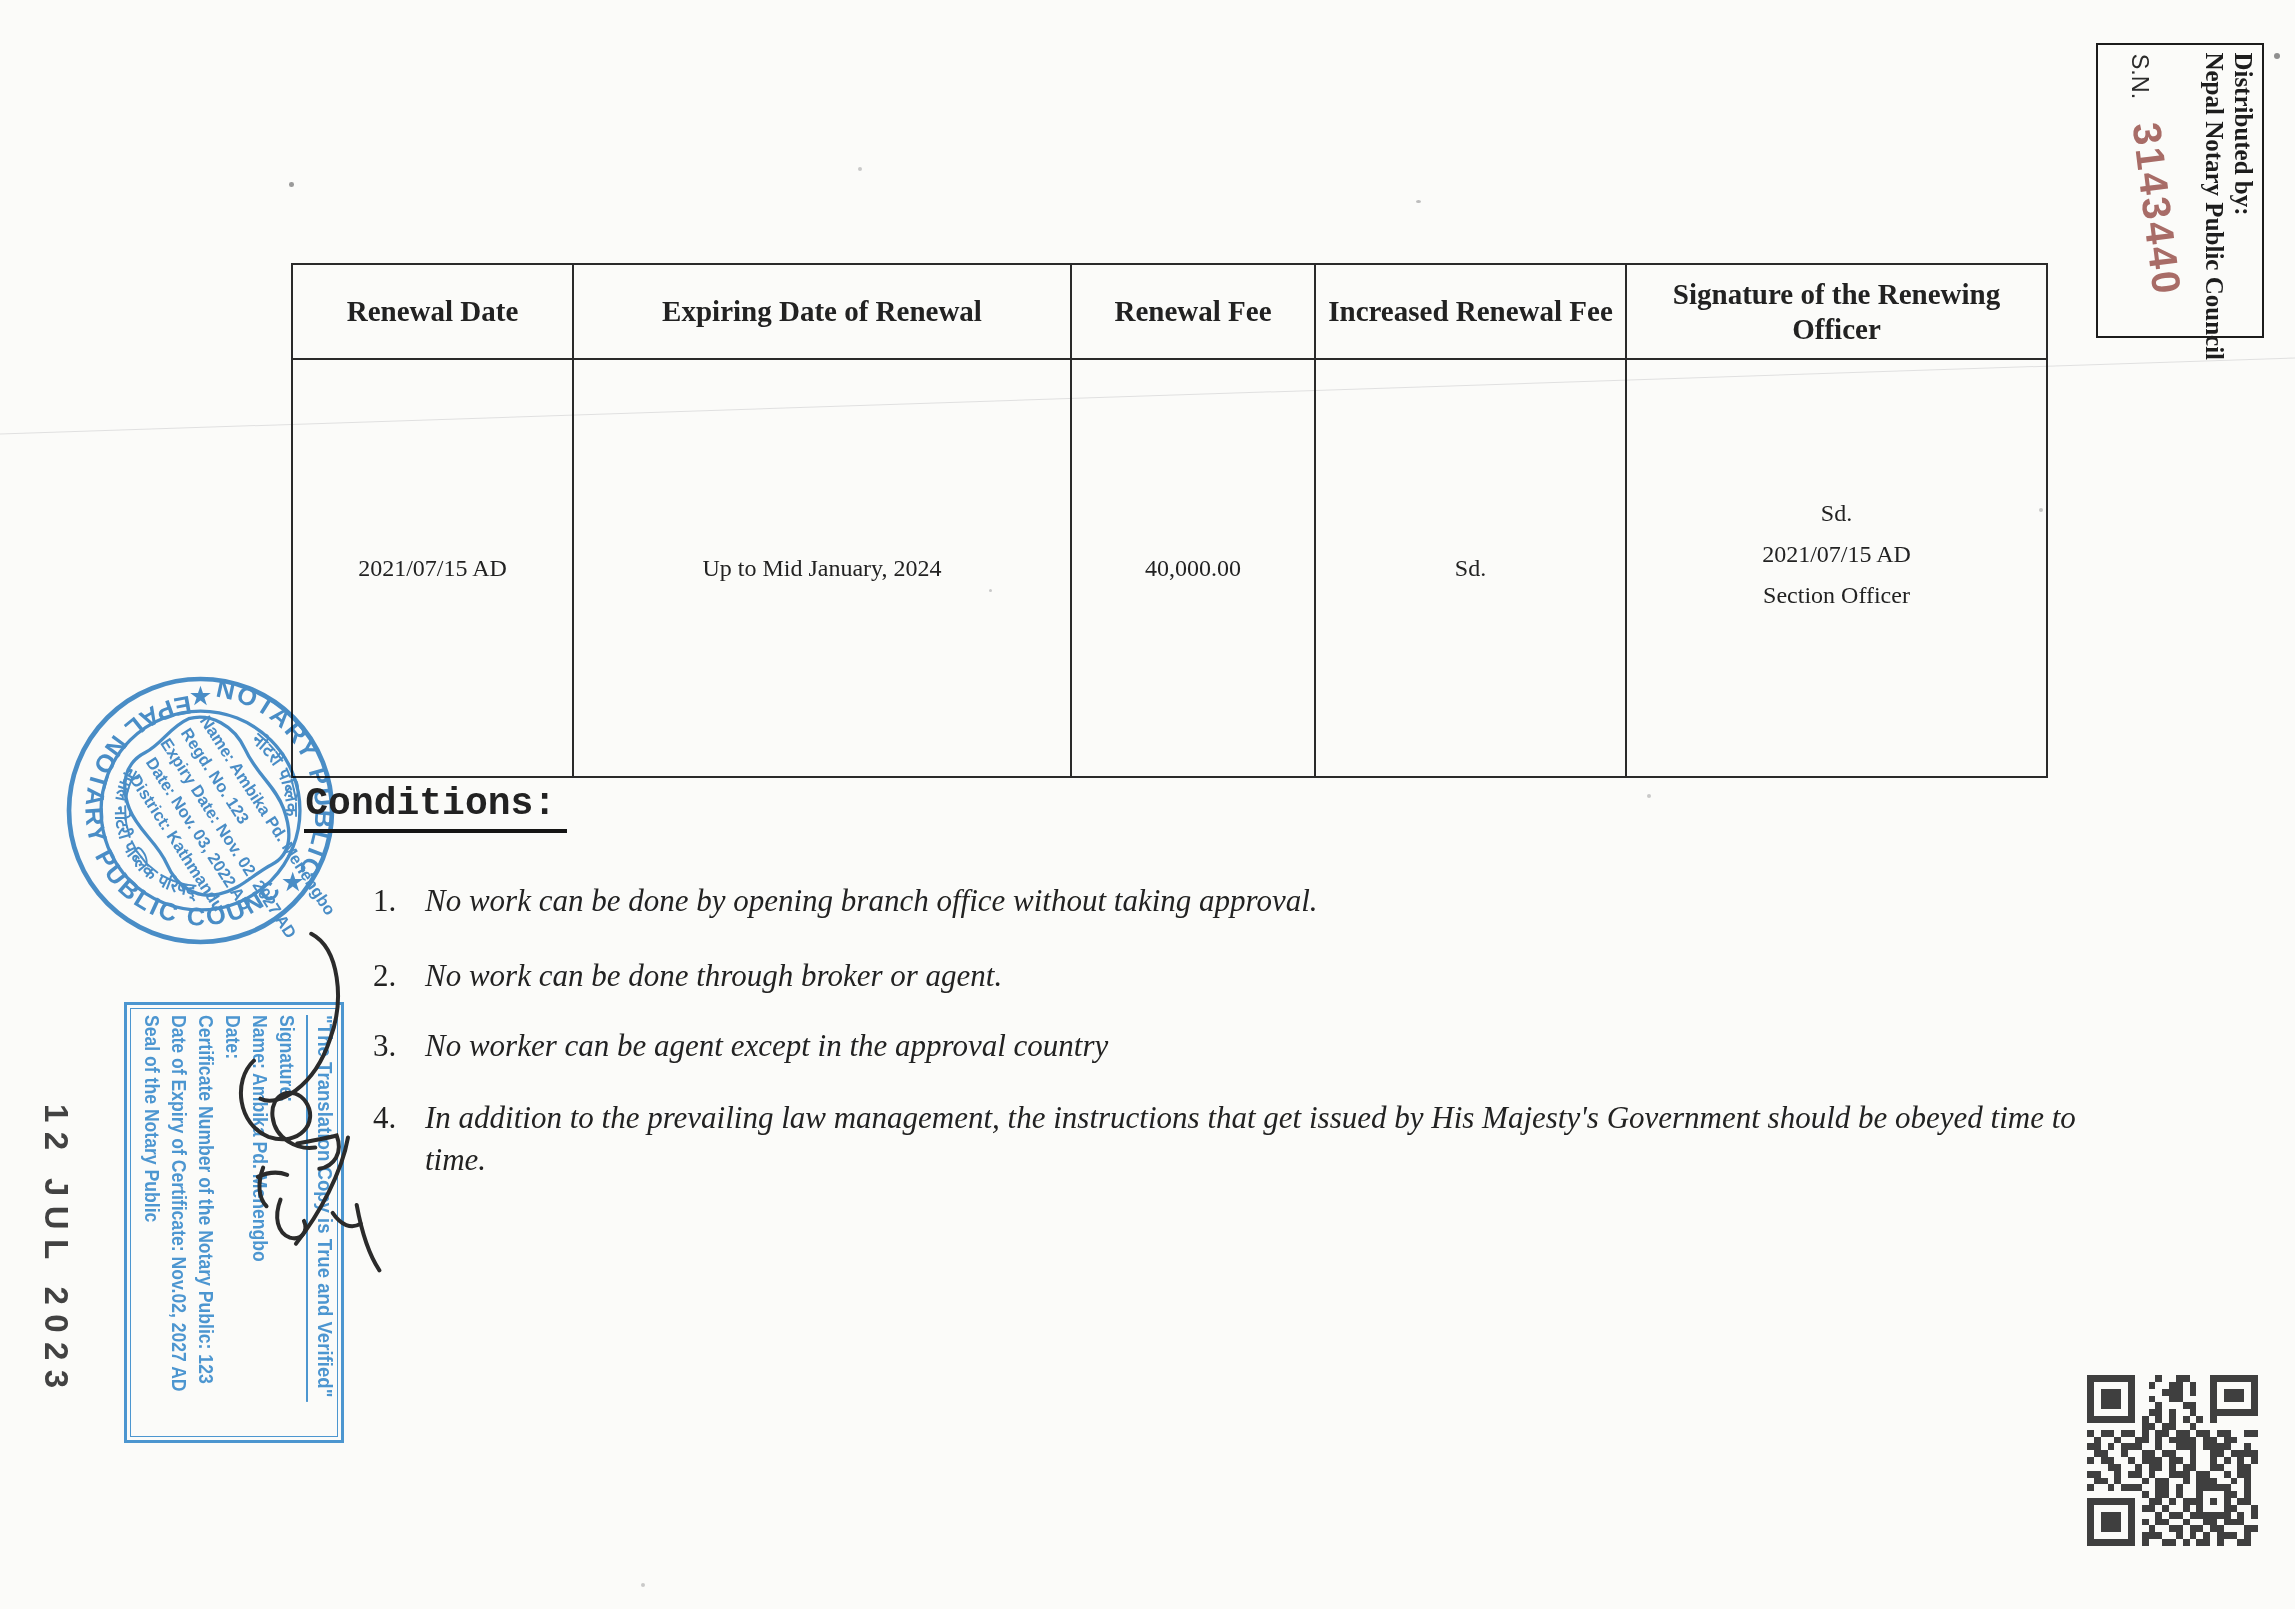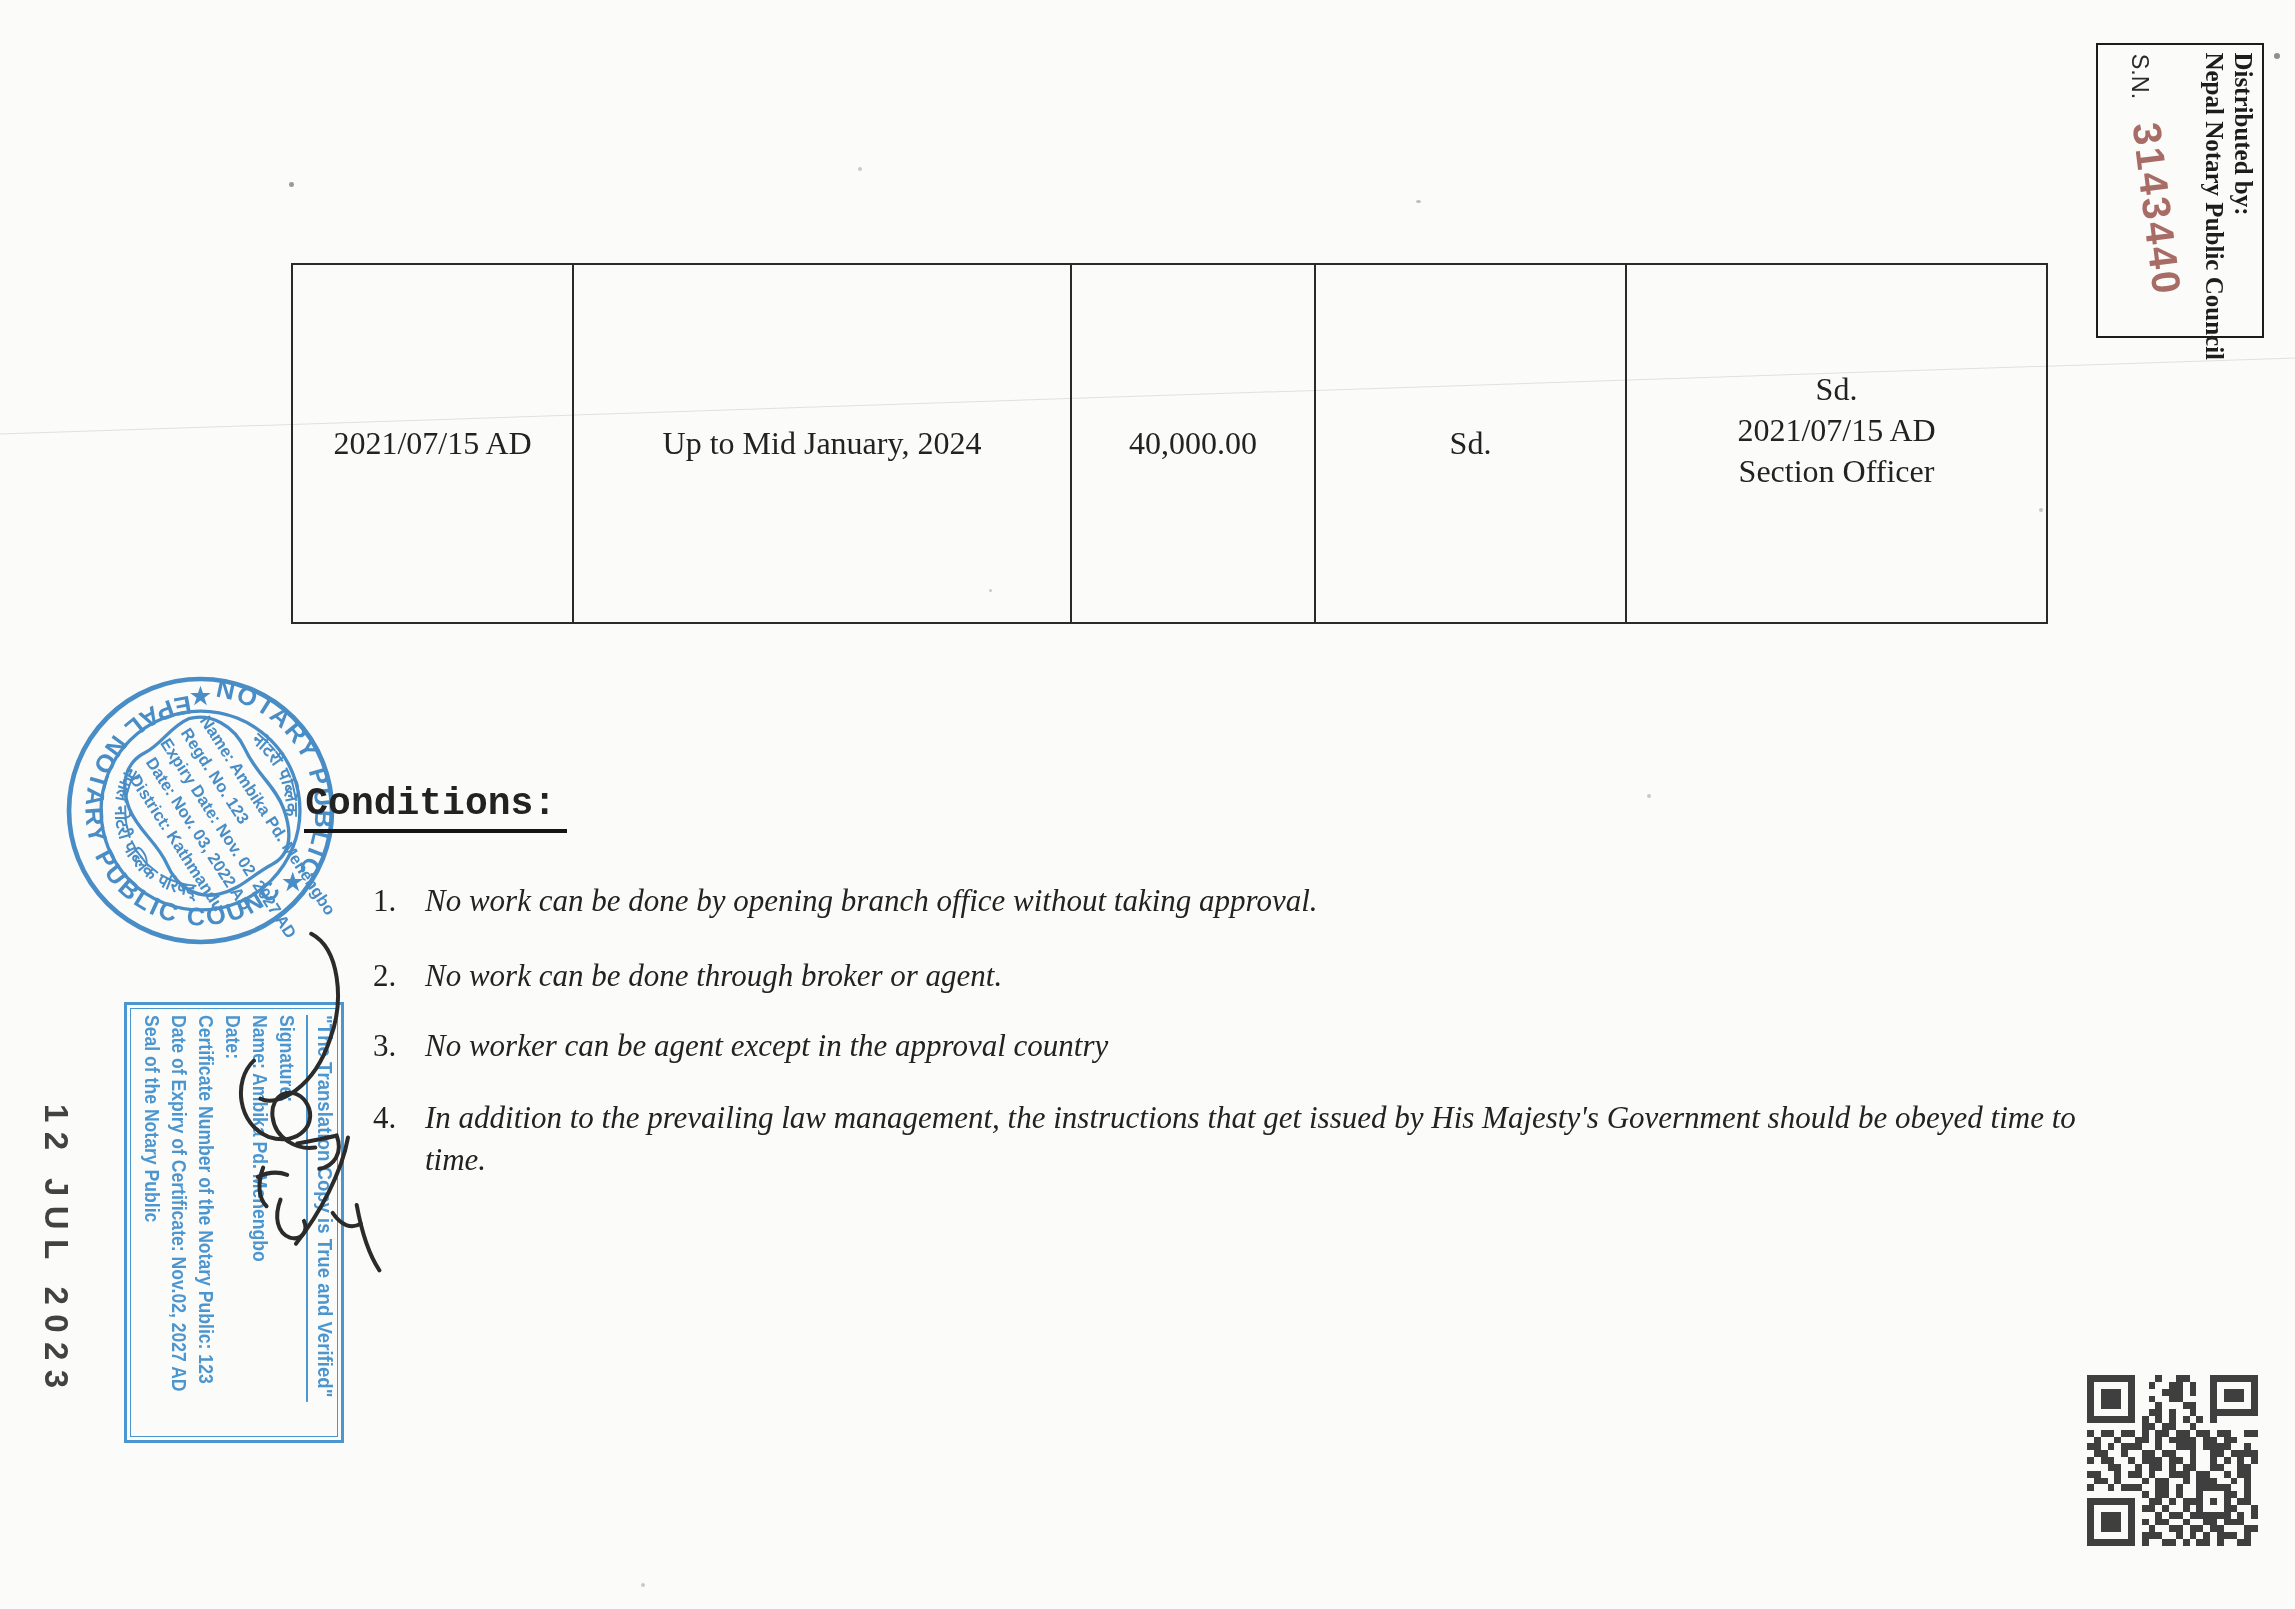--- a/index.html
+++ b/index.html
@@ -34,21 +34,21 @@
   .sn-number{position:absolute;left:79px;top:86px;font-size:40px;font-weight:bold;
     letter-spacing:2.7px;color:var(--serial-red);transform:rotate(-7deg);
     font-family:"Liberation Sans",sans-serif;opacity:.85;}
 
   
   table.renewal{position:absolute;left:291px;top:263px;width:1754px;
     border-collapse:collapse;table-layout:fixed;}
   table.renewal td,table.renewal th{border:2.7px solid var(--table-border);
     text-align:center;vertical-align:middle;}
   table.renewal th{height:95px;font-size:29px;line-height:35px;font-weight:bold;padding:0 12px;}
-  table.renewal td{height:359px;font-size:32px;}
+  table.renewal td{height:418px;font-size:24px;}
   .sig-line{line-height:41px;}
 
   
   .cond-heading{position:absolute;left:304px;top:782px;font-size:38px;font-weight:bold;
     border-bottom:4.7px solid #151515;padding:0 10.7px 4px 1.3px;z-index:6;font-family:Liberation Mono, monospace;}
   .cond-item{position:absolute;left:373px;display:flex;font-size:31px;line-height:42px;z-index:6;}
   .cond-num{width:52px;flex:0 0 52px;}
   .cond-text{display:block;font-style:italic;}
   #cond-0{top:880px;} #cond-1{top:955px;} #cond-2{top:1025px;}
   #cond-3{top:1097px;width:1710px;}
@@ -111,20 +111,27 @@
 
   <table class="renewal">
     <colgroup>
       <col style="width:281px">
         <col style="width:498px">
         <col style="width:244px">
       <col style="width:311px">
         <col style="width:421px">
     </colgroup>
     <tbody>
+        <tr>
+      <th>Renewal Date</th>
+      <th>Expiring Date of Renewal</th>
+      <th>Renewal Fee</th>
+      <th>Increased Renewal Fee</th>
+      <th>Signature of the Renewing Officer</th>
+    </tr>
     <tr>
       <td>2021/07/15 AD</td>
       <td>Up to Mid January, 2024</td>
       <td>40,000.00</td>
       <td>Sd.</td>
       <td style="padding-bottom:27px">
         <div class="sig-line">Sd.</div>
         <div class="sig-line">2021/07/15 AD</div>
         <div class="sig-line">Section Officer</div>
       </td>

